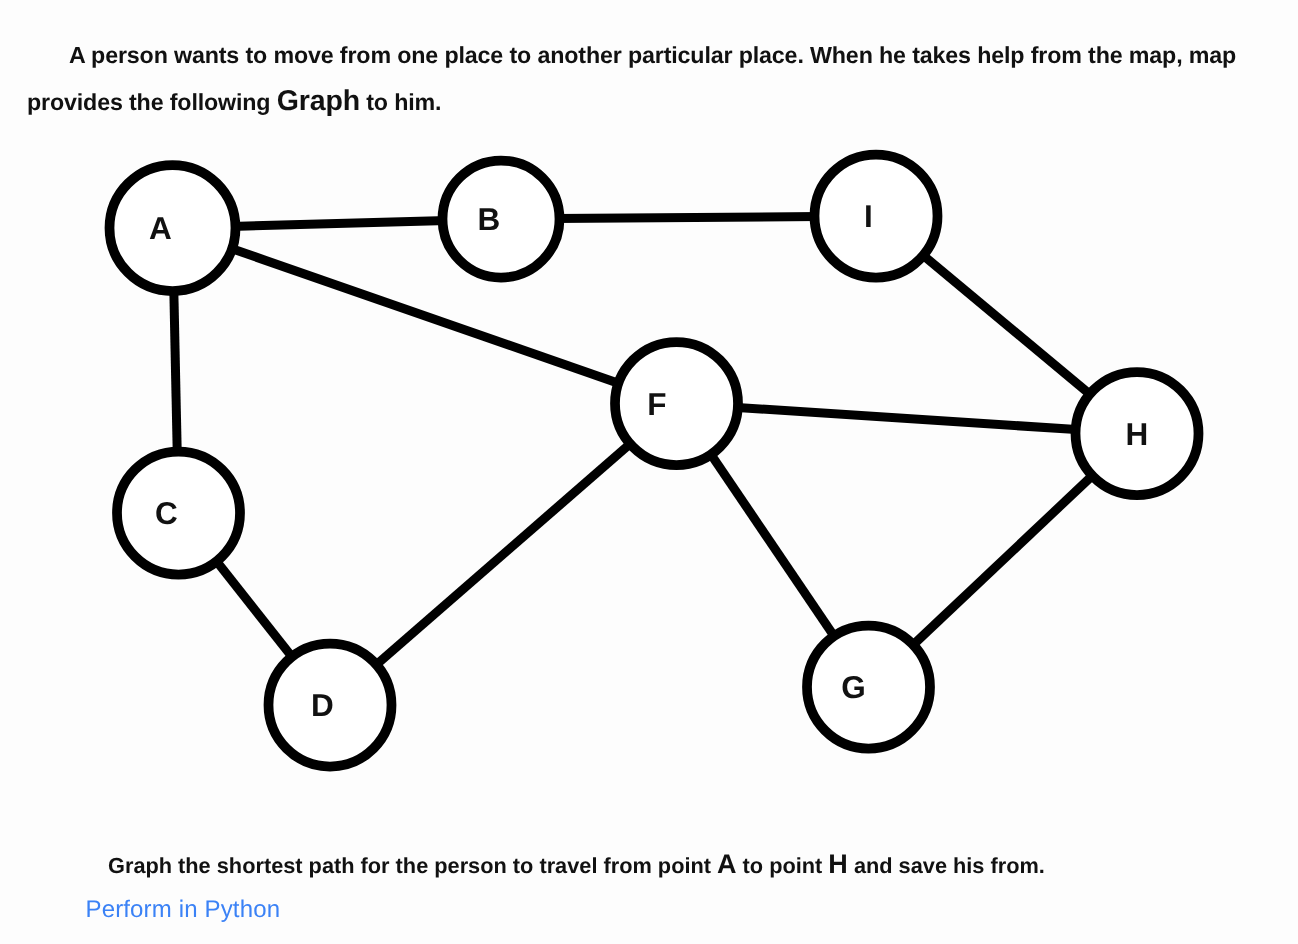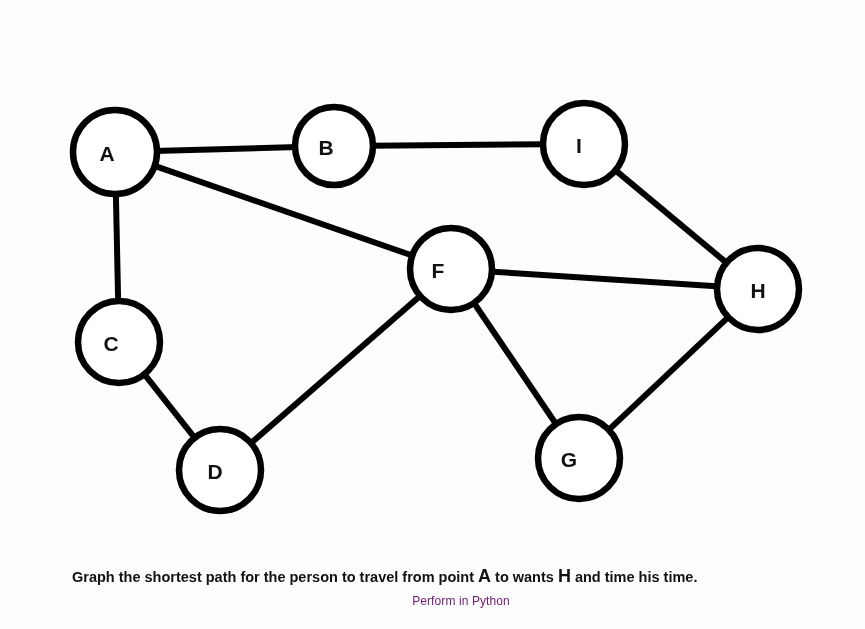--- a/index.html
+++ b/index.html
@@ -92,32 +92,32 @@
     font-size: 18px;
     font-weight: bold;
   }
   .perform-line {
     position: absolute;
     left: 0;
     top: 582px;
     width: 865px;
     box-sizing: border-box;
     padding-left: 57px;
-    font-size: 12px;
+    font-size: 16px;
     font-weight: normal;
-    color: #701a75;
+    color: #3b82f6;
     letter-spacing: 0.1px;
-    text-align: center;
   }
 </style>
 </head>
 <body>
 
 <div class="page">
 
+  <p class="prompt-top"><span class="indent"></span><span>A person wants to move from one place to another particular place. When he takes help from the map, map provides the following </span><span class="kw">Graph</span><span> to him.</span></p>
 
   <div class="graph-wrap">
     <svg class="graph" viewBox="0 0 865 452" xmlns="http://www.w3.org/2000/svg">
       <g id="edge-layer">
           <line x1="153.98537134232106" y1="68.93190763445696" x2="298.013503376319" y2="64.98593141434742" class="edge-line" stroke="#000000"></line>
           <line x1="369.998848055293" y1="63.71200921555766" x2="546.0012159416351" y2="62.30399027246692" class="edge-line" stroke="#000000"></line>
           <line x1="115.82087074131717" y1="108.99136021256567" x2="118.20017722640891" y2="222.0084182544232" class="edge-line" stroke="#000000"></line>
           <line x1="151.83093647011373" y1="82.82505823512889" x2="415.11344651629946" y2="174.5037894119257" class="edge-line" stroke="#000000"></line>
           <line x1="142.53892570049334" y1="289.831509798645" x2="196.46107429950666" y2="358.168490201355" class="edge-line" stroke="#000000"></line>
           <line x1="248.66699332066804" y1="363.0559928248733" x2="422.33300667933196" y2="211.94400717512673" class="edge-line" stroke="#000000"></line>
@@ -156,17 +156,17 @@
             <text x="215" y="389" class="node-label">D</text>
           </g>
           <g>
             <circle cx="579" cy="376" r="41" class="node-circle" fill="#ffffff" stroke="#000000"></circle>
             <text x="569" y="377" class="node-label">G</text>
           </g>
         </g>
     </svg>
   </div>
 
-  <p class="prompt-bottom"><span>Graph the shortest path for the person to travel from point </span><span class="kw">A</span><span> to wants </span><span class="kw">H</span><span> and time his time.</span></p>
+  <p class="prompt-bottom"><span>Graph the shortest path for the person to travel from point </span><span class="kw">A</span><span> to point </span><span class="kw">H</span><span> and save his from.</span></p>
 
   <p class="perform-line">Perform in Python</p>
 
 </div>
 
 </body></html>

